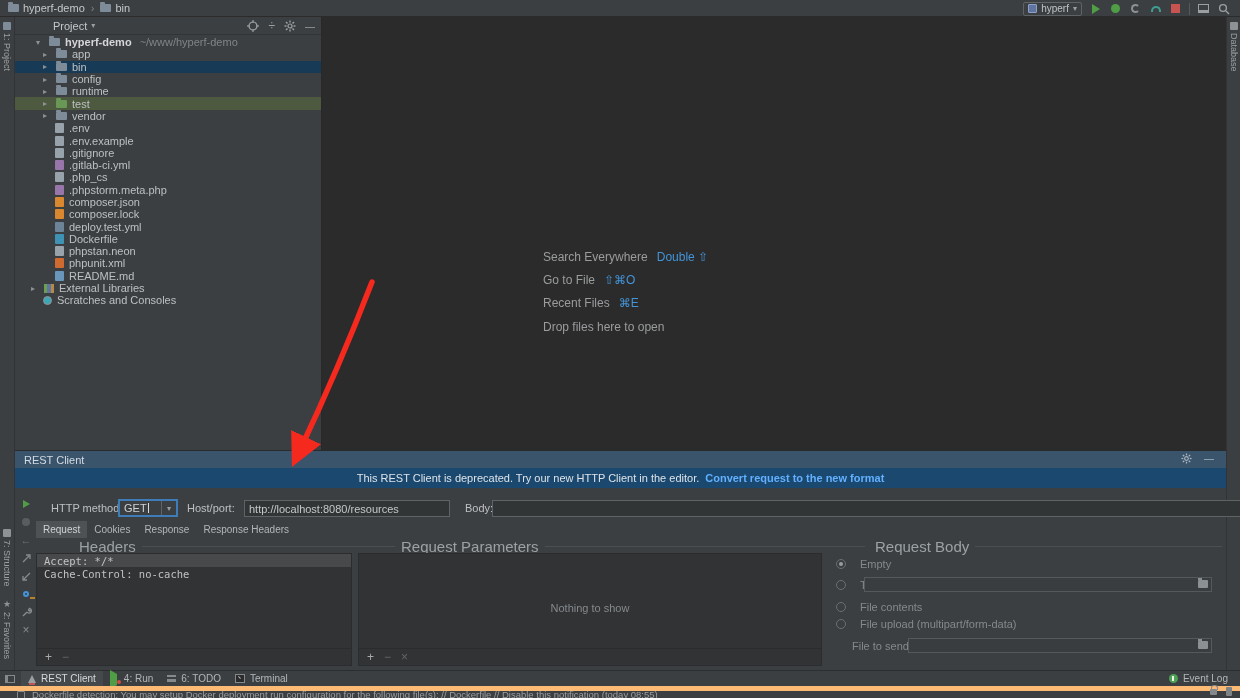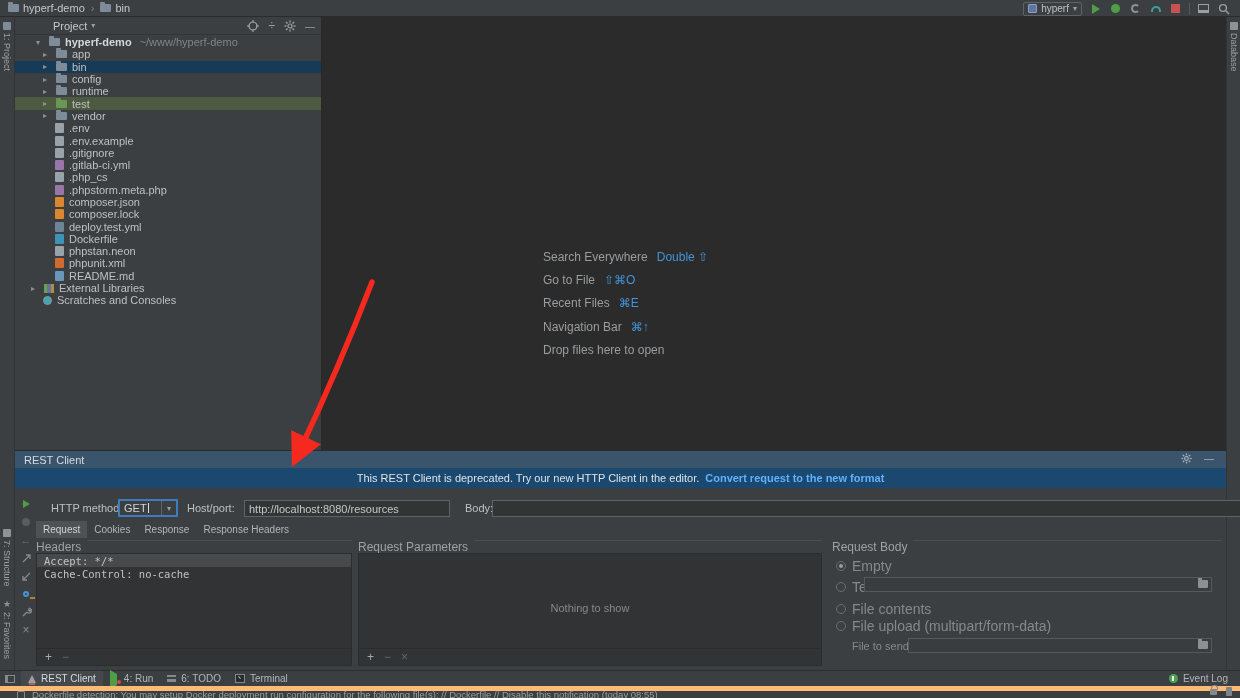--- a/index.html
+++ b/index.html
@@ -92,34 +92,34 @@
                   border:2px solid #3e7cba; display:flex; align-items:center; }
   #method-combo .val { flex:1; padding-left:4px; color:#d0d3d5; border-right:1px solid #5e6365; height:100%;
                        display:flex; align-items:center; }
   #method-combo .caret { width:1px; height:10px; background:#d8dadc; margin-left:1px; }
   #method-combo .dd { width:14px; text-align:center; color:#9aa0a2; font-size:8px; }
 
   #req-tabs { position:absolute; left:21px; top:70px; height:17px; display:flex; }
   .rtab { padding:0 7px; display:flex; align-items:center; font-size:10px; color:#b3b6b8; }
   .rtab.on { background:#4e5254; color:#d0d3d5; }
 
-  .gh { position:absolute; top:89px; height:12px; display:flex; align-items:flex-start; gap:6px;
-        font-size:12px; color:#9ca2a4; }
+  .gh { position:absolute; top:89px; height:12px; display:flex; align-items:center; gap:6px;
+        font-size:15px; color:#9ca2a4;margin-left:43px; }
   .gh::after { content:""; flex:1; height:1px; background:#4b4f51; }
   .gbox { position:absolute; top:102px; height:113px; background:#313335; border:1px solid #2a2c2d; }
   .gbar { position:absolute; left:0; right:0; bottom:0; height:17px; border-top:1px solid #2a2c2d;
           display:flex; align-items:center; gap:10px; padding-left:8px; font-size:12px; color:#a8abad; }
   .gbar .dis { color:#646769; }
   .hrow { height:13px; display:flex; align-items:center; padding-left:7px;
           font-family:"DejaVu Sans Mono", monospace; font-size:10.5px; color:#c0c2c4; }
   .hrow.sel { background:#47494b; }
   #params-empty { position:absolute; left:0; right:0; top:48px; text-align:center; color:#868a8c; font-size:11px; }
 
   #body-group { position:absolute; left:817px; top:89px; right:3px; bottom:0; }
-  .radio-row { position:absolute; display:flex; align-items:center; gap:6px; color:#85898b; font-size:14px; }
+  .radio-row { position:absolute; display:flex; align-items:center; gap:14px; color:#85898b; font-size:11px; }
   .radio { width:10px; height:10px; border-radius:50%; border:1px solid #6b6f71; background:#3c3f41; position:relative; flex:none; }
   .radio.on::after { content:""; position:absolute; left:2px; top:2px; width:4px; height:4px; border-radius:50%; background:#9a9da0; }
   .dfield { position:absolute; height:15px; background:#3a3d3f; border:1px solid #55595b; }
   .browse { position:absolute; right:3px; top:2px; width:10px; height:8px; background:#8b9192; border-radius:1px; }
   .browse::before { content:""; position:absolute; left:0; top:-2px; width:4px; height:2px; background:#8b9192; }
 
   
   #bottom-bar { left:0; top:670px; width:1240px; height:16px; background:#3c3f41; border-top:1px solid #2b2e2f;
                 display:flex; align-items:center; font-size:10px; color:#b3b6b8; }
   .bb-tab { display:flex; align-items:center; gap:5px; height:16px; padding:0 7px; }
@@ -355,24 +355,20 @@
         </div>
       <div class="sc-line">
           <span>Go to File</span>
           <span class="sc-keys">⇧⌘O</span>
         </div>
       <div class="sc-line">
           <span>Recent Files</span>
           <span class="sc-keys">⌘E</span>
         </div>
       <div class="sc-line">
-          <span>Navigation Bar</span>
-          <span class="sc-keys">⌘↑</span>
-        </div>
-      <div class="sc-line">
           <span>Drop files here to open</span>
         </div>
     </div>
   </div>
 
   <svg id="red-arrow" class="abs" viewBox="0 0 112 198">
     <defs>
       <marker id="ah" markerWidth="6" markerHeight="6" refX="3" refY="3" orient="auto">
         <path d="M0,0 L6,3 L0,6 z" fill="#f5291e"></path>
       </marker>

